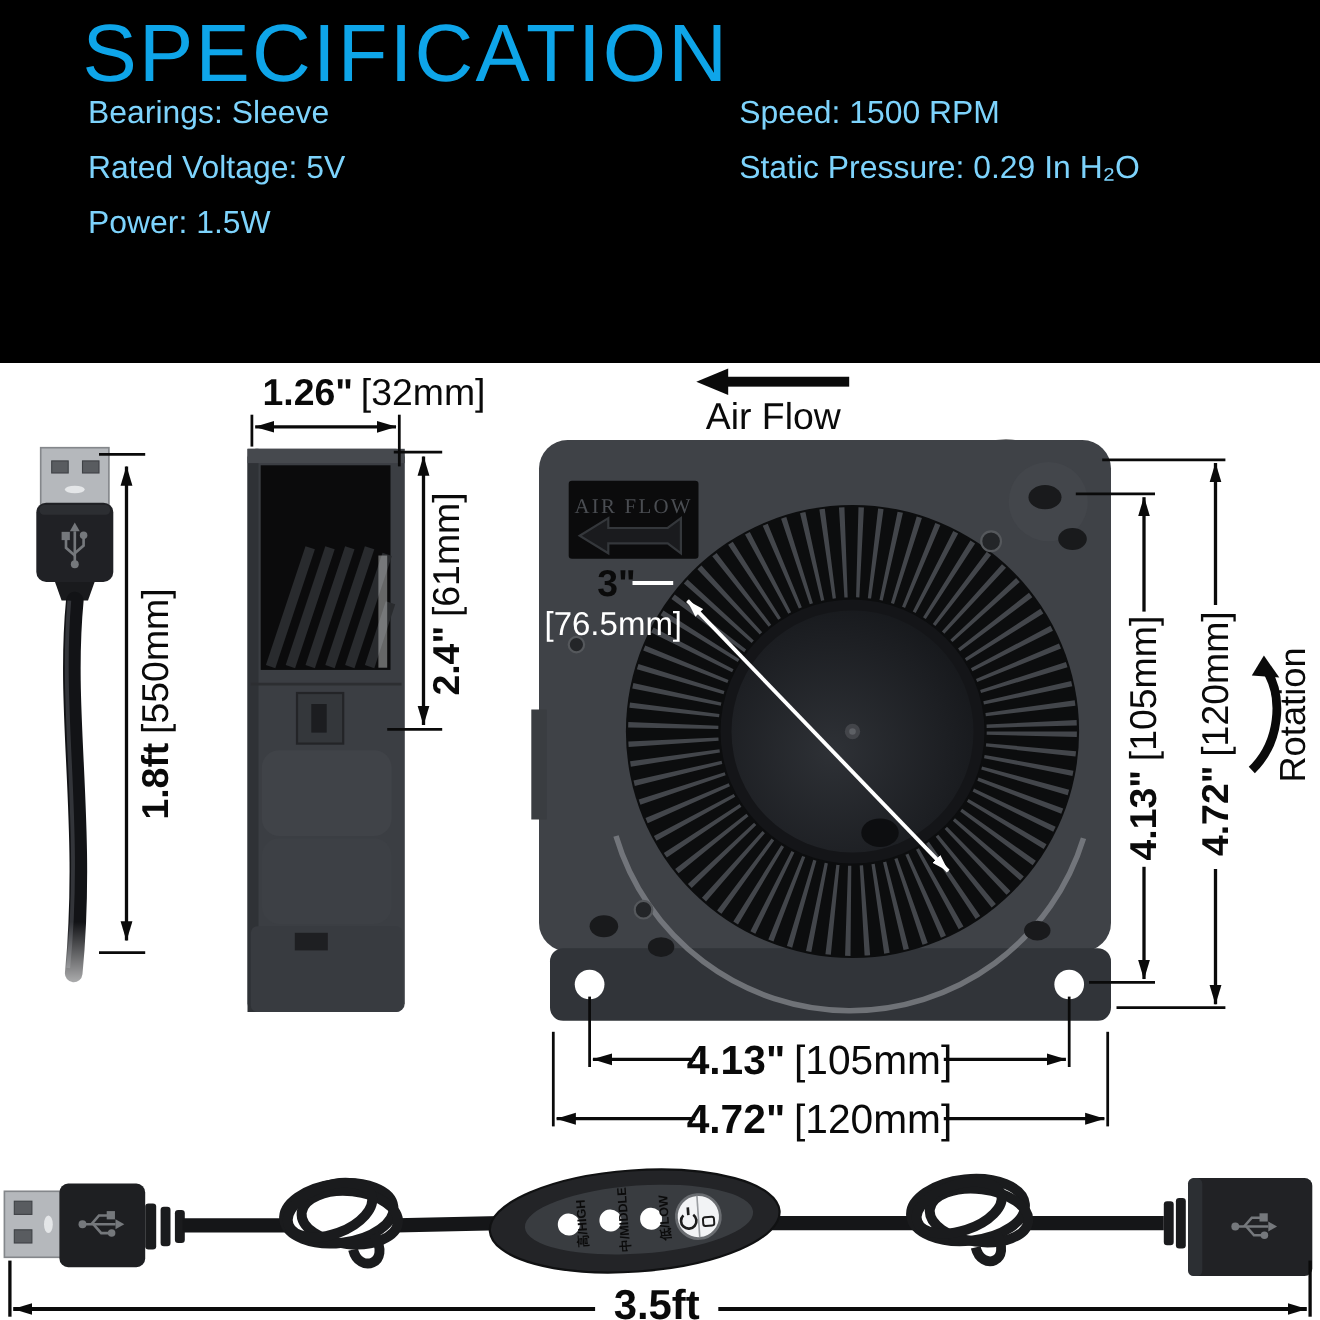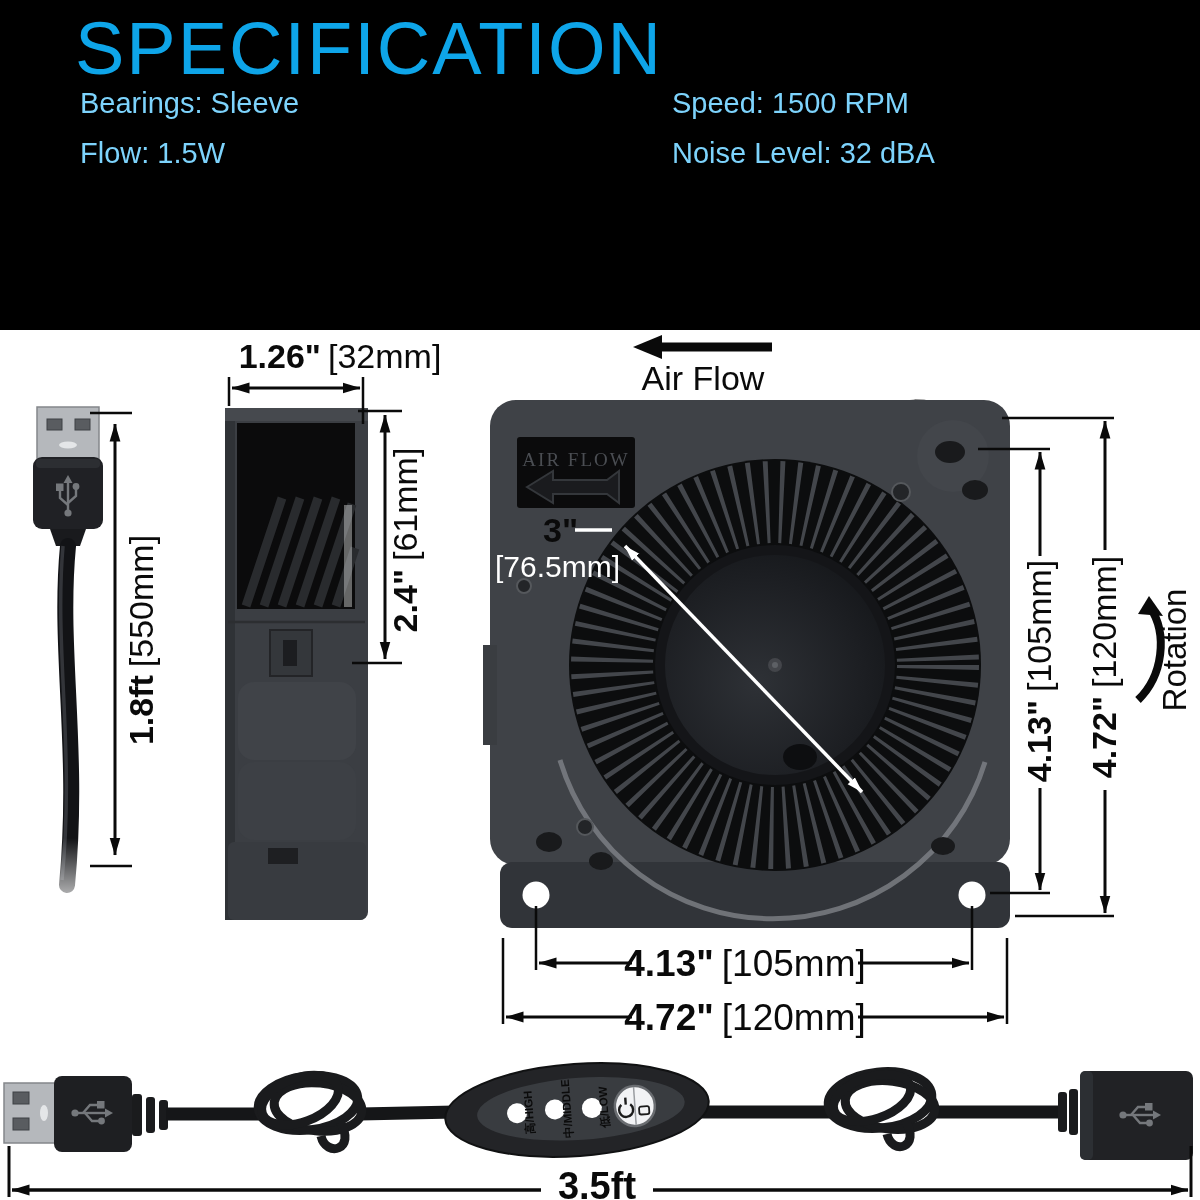--- a/index.html
+++ b/index.html
@@ -21,25 +21,26 @@
   .engraved{font-family:"Liberation Serif",serif;fill:#4a4d52;letter-spacing:2px;}
   .podlbl{font-size:11.5px;font-weight:bold;fill:#0b0b0b;}
 </style>
 </head>
 <body>
 
 <div class="hdr">
   <div class="title">SPECIFICATION</div>
   <div class="speccol col-l">
     <div class="line">Bearings: Sleeve</div>
-    <div class="line">Flow: 1.5W</div>
+    <div class="line">Rated Voltage: 5V</div>
+    <div class="line">Power: 1.5W</div>
   </div>
   <div class="speccol col-r">
     <div class="line">Speed: 1500 RPM</div>
-    <div class="line">Noise Level: 32 dBA</div>
+    <div class="line">Static Pressure: 0.29 In H₂O</div>
   </div>
 </div>
 
 <svg width="1200" height="870" viewBox="0 330 1200 870">
 <defs>
   <marker id="aE" viewBox="0 0 18 12" markerWidth="18" markerHeight="12" refX="17.5" refY="6" orient="auto" markerUnits="userSpaceOnUse">
     <path d="M18,6 L0,0.6 L0,11.4 Z" fill="#0a0a0a"></path>
       </marker>
   <marker id="aS" viewBox="0 0 18 12" markerWidth="18" markerHeight="12" refX="0.5" refY="6" orient="auto" markerUnits="userSpaceOnUse">
     <path d="M0,6 L18,0.6 L18,11.4 Z" fill="#0a0a0a"></path>

